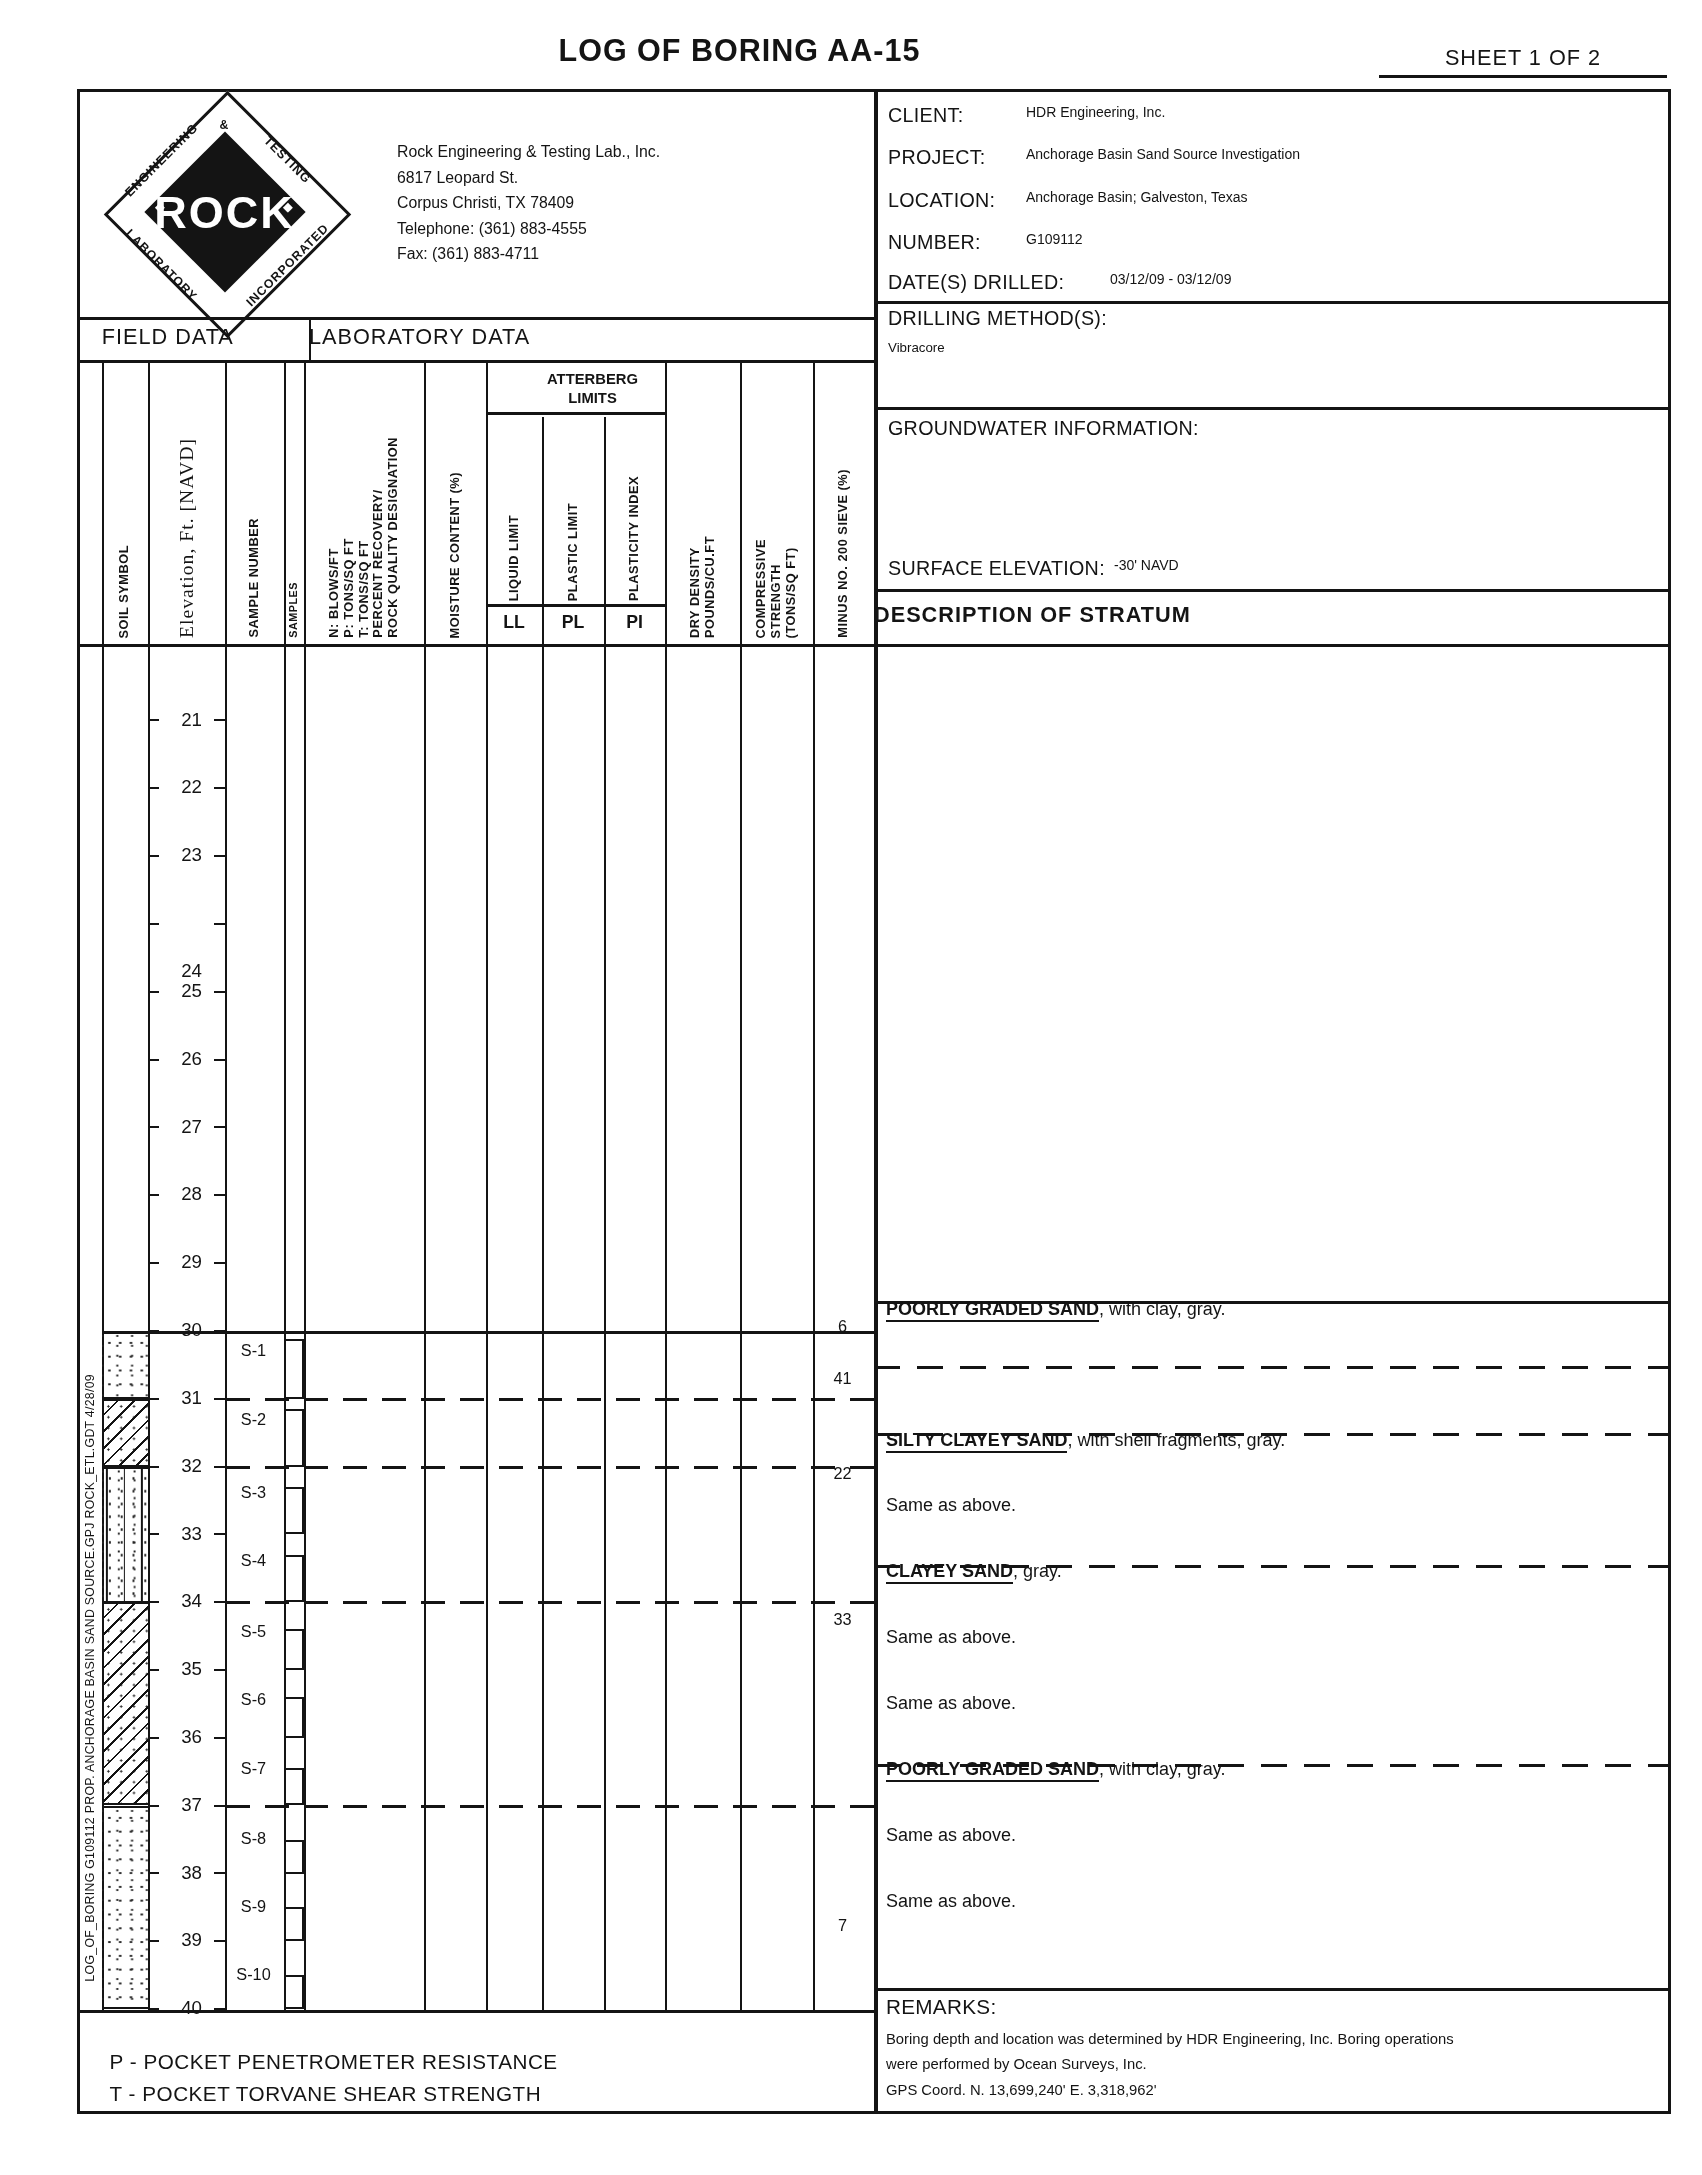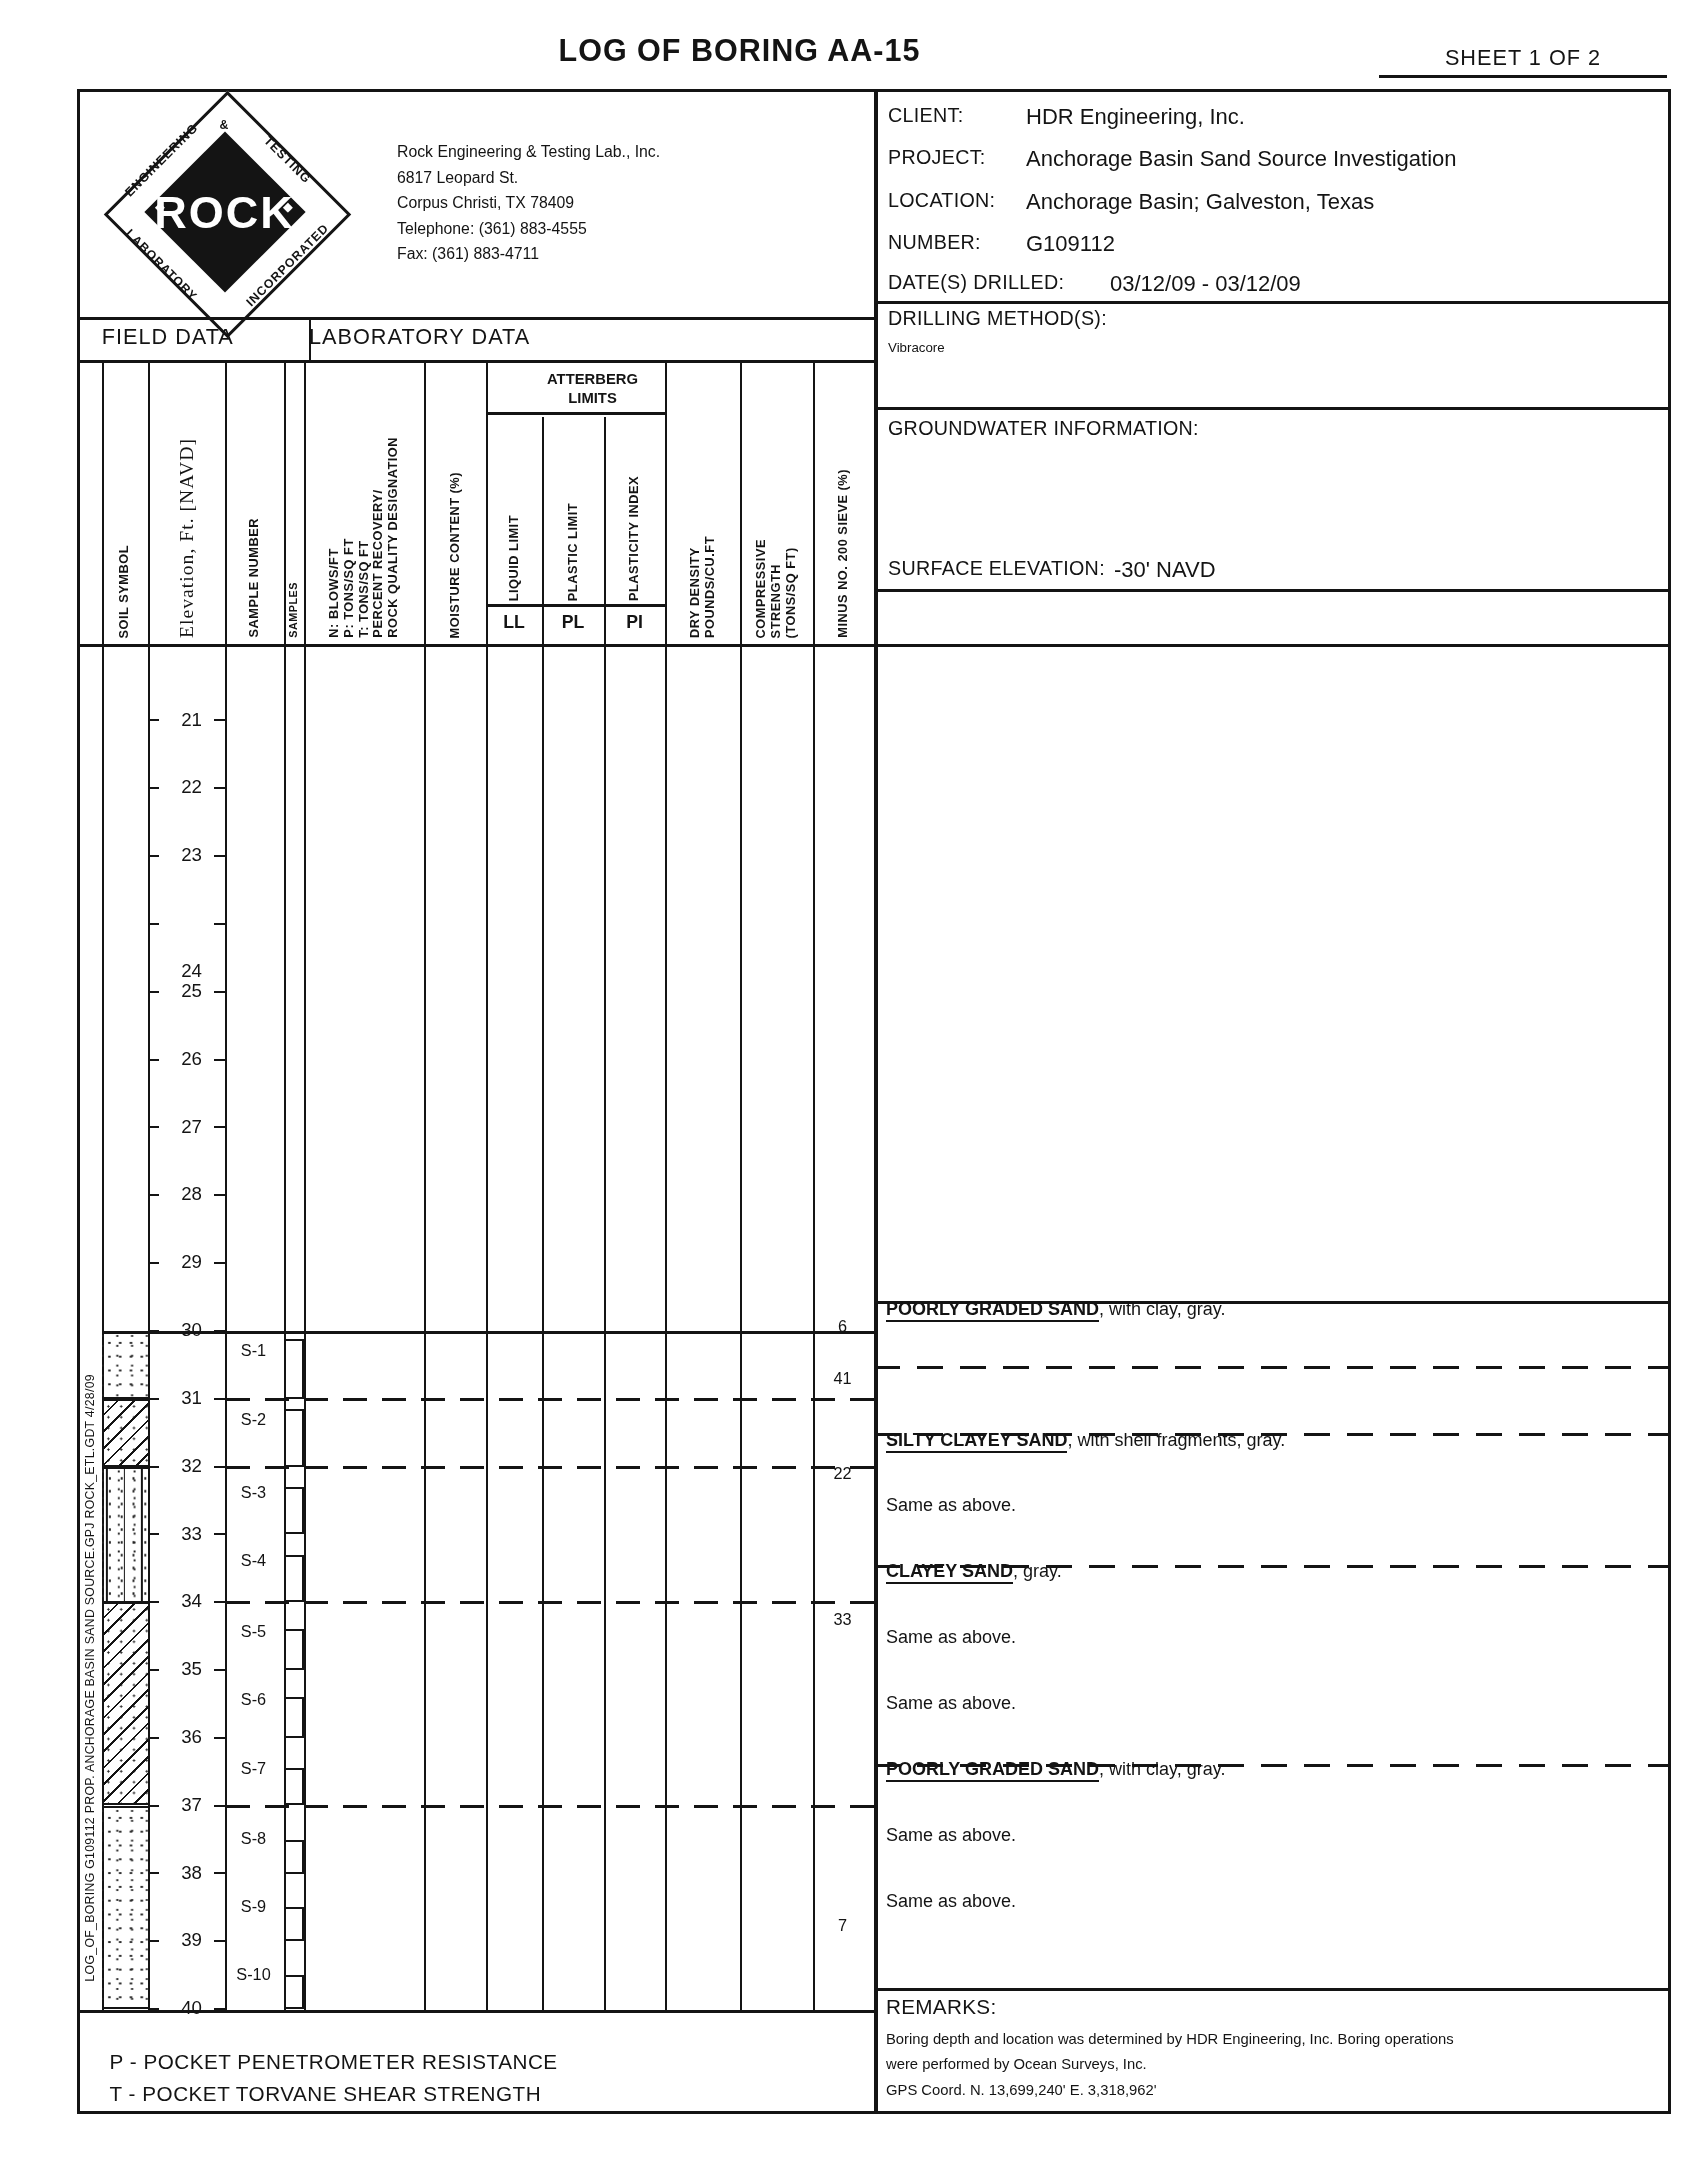--- a/index.html
+++ b/index.html
@@ -42,21 +42,21 @@
      repeating-linear-gradient(90deg,#141414 0 1.5px,transparent 1.5px 17.7px),
      radial-gradient(circle,#222 1px,transparent 1.4px),
      radial-gradient(circle,#222 0.9px,transparent 1.3px);
      background-size:auto,11.8px 12.8px,15.8px 8.9px;background-position:3.9px 0,2px 3px,8.9px 6.9px;}
   .desc{position:absolute;font-size:18px;}
   .dtitle{font-weight:700;border-bottom:2.5px solid #141414;padding-bottom:1px;}
   .descline-dash{position:absolute;height:3px;background:repeating-linear-gradient(90deg,#141414 0 25.6px,transparent 25.6px 43px);}
   .descline-solid{position:absolute;height:2.5px;background:#141414;}
   
   .infolabel{position:absolute;font-size:19.7px;letter-spacing:0.3px;}
-  .infoval{position:absolute;font-size:22px;}
+  .infoval{position:absolute;font-size:14px;}
   .small-val{font-size:13.3px;}
   .addr{position:absolute;font-size:15.8px;line-height:25.6px;}
   .legendline{position:absolute;font-size:20.7px;letter-spacing:0.5px;}
   .remarkline{position:absolute;font-size:14.8px;}
   .side-text{position:absolute;display:flex;align-items:center;justify-content:center;}
   .side-text .rot{font-weight:400;font-size:12.3px;letter-spacing:0.3px;}
   
   .logo{position:absolute;left:9.9px;top:9.9px;width:286px;height:212px;}
   .d-outer{position:absolute;left:50px;top:25.6px;width:169px;height:169px;border:3px solid #141414;background:#fff;transform:rotate(45deg);}
   .d-inner{position:absolute;left:78px;top:53px;width:114px;height:114px;background:#141414;transform:rotate(45deg);}
@@ -108,20 +108,21 @@
     <div class="infolabel" style="left:808px;top:139px;">NUMBER:</div>
     <div class="infoval" style="left:946px;top:139px;">G109112</div>
     <div class="infolabel" style="left:808px;top:179px;">DATE(S) DRILLED:</div>
     <div class="infoval" style="left:1030px;top:179px;">03/12/09 - 03/12/09</div>
 
     <div class="infolabel" style="left:808px;top:215px;">DRILLING METHOD(S):</div>
     <div class="infoval small-val" style="left:808px;top:248px;">Vibracore</div>
     <div class="infolabel" style="left:808px;top:325px;">GROUNDWATER INFORMATION:</div>
     <div class="infolabel" style="left:808px;top:465px;">SURFACE ELEVATION:</div>
     <div class="infoval" style="left:1034px;top:465px;">-30' NAVD</div>
+    <div class="bandlabel" style="left:794px;top:510px;width:794px;font-weight:700;">DESCRIPTION OF STRATUM</div>
 
     <div class="bandlabel" style="left:21.7px;top:232px;width:207px;">FIELD DATA</div>
     <div class="bandlabel" style="left:229px;top:232px;width:565px;">LABORATORY DATA</div>
 
     <div class="rothead" style="left:21.7px;top:272px;width:46px;height:274px;">
       <span class="rot">SOIL SYMBOL</span>
       </div>
     <div class="rothead" style="left:68px;top:272px;width:77px;height:274px;">
       <span class="rot serif">Elevation, Ft. [NAVD]</span>
       </div>

